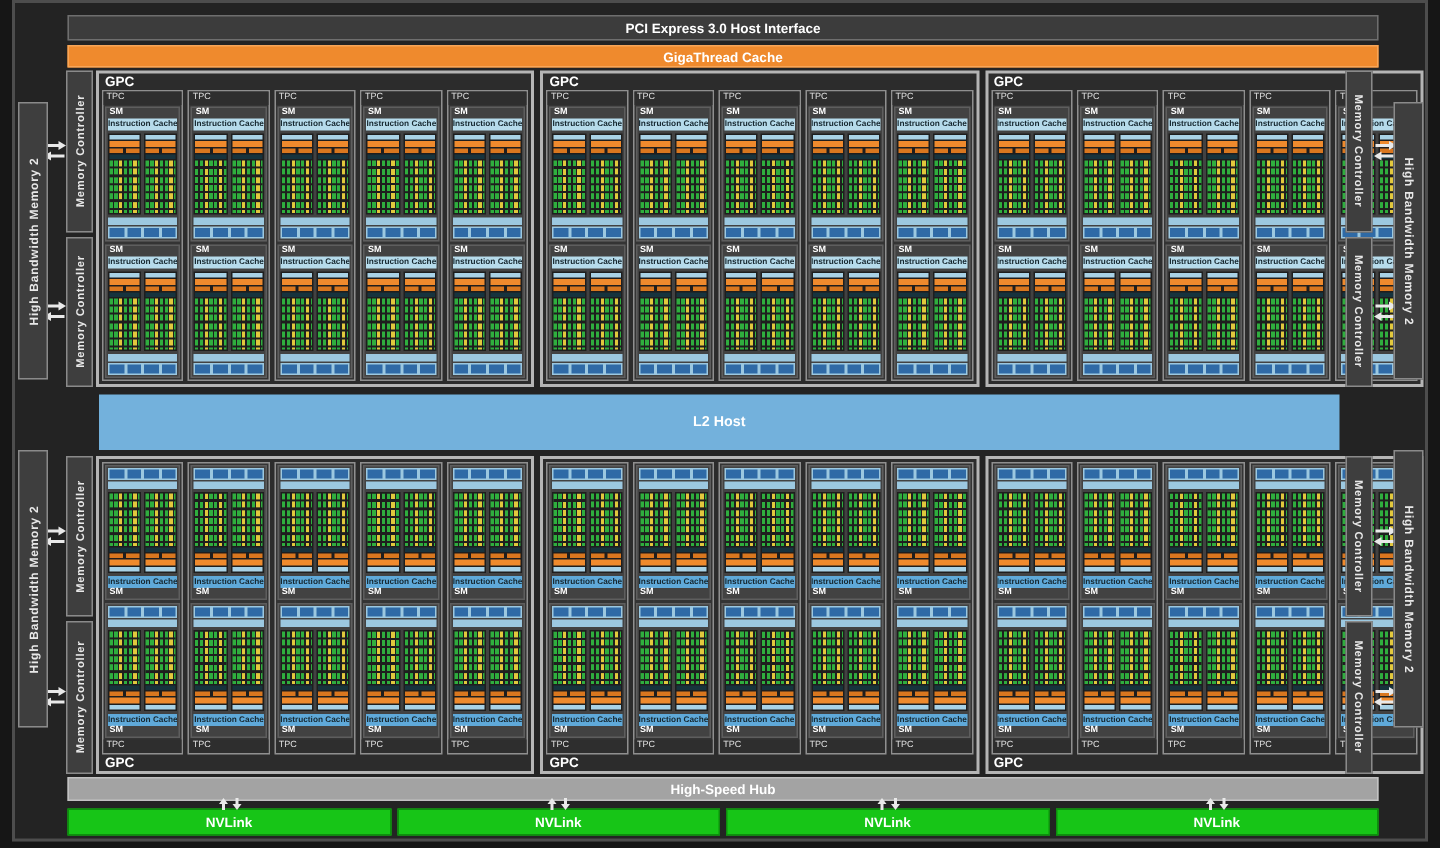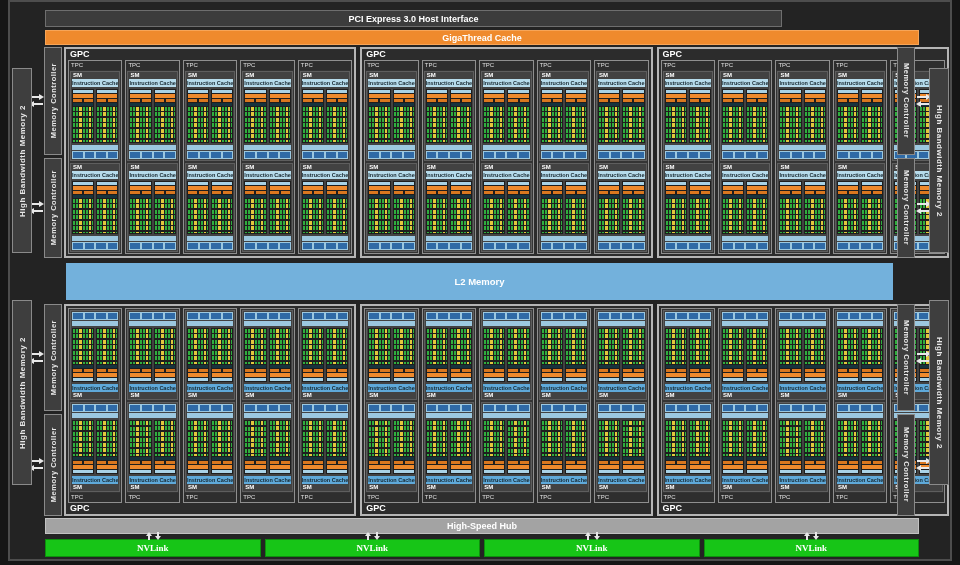--- a/index.html
+++ b/index.html
@@ -2,28 +2,28 @@
 <html style="--background: #161616; --panel_bg: #232323; --panel_border: #4d4d4d; --dark_bar_bg: #3c3c3c; --dark_bar_border: #6e6e6e; --orange: #ef8a2d; --orange_dark: #d9771f; --l2_blue: #73b1dc; --hub_gray: #a3a3a3; --nvlink_green: #17c517; --ic_top_blue: #b6dbeb; --ic_bottom_blue: #5fa9d9; --buffer_blue: #a9d2e6; --core_green: #2fae3e; --dp_yellow: #e2c83d; --register_dark: #17333d; --tex_track_blue: #9cc8e0; --tex_segment_blue: #2f6aa6; --gpc_border: #b5b5b5; --tpc_border: #8f8f8f; --arrow_white: #e9e9e9; --text_dark: #15262e;"><head>
 <meta charset="utf-8">
 <style>
   html,body{margin:0;padding:0;background:#161616;}
   .stage{position:relative;width:960px;height:565px;background:#161616;
          font-family:"Liberation Sans",sans-serif;overflow:hidden;}
   .panel{position:absolute;left:8px;top:0;width:944px;height:561px;box-sizing:border-box;
          border:2px solid var(--panel_border);background:var(--panel_bg);}
   .bar{position:absolute;box-sizing:border-box;display:flex;align-items:center;justify-content:center;
        font-weight:bold;color:#fff;white-space:nowrap;}
-  .pci{left:45px;top:10px;width:737px;height:17px;background:var(--dark_bar_bg);
+  .pci{left:45px;top:10px;width:874px;height:17px;background:var(--dark_bar_bg);
        border:1px solid var(--dark_bar_border);font-size:9px;}
   .giga{left:45px;top:30px;width:874px;height:15px;background:var(--orange);font-size:9px;
         border:1px solid #f7a558;}
   .l2{left:66px;top:263px;width:827px;height:37px;background:var(--l2_blue);font-size:9.5px;}
   .hub{left:45px;top:518px;width:874px;height:16px;background:var(--hub_gray);font-size:9px;
        border:1px solid #c2c2c2;}
-  .nv-row{position:absolute;left:45px;top:539px;width:874px;height:18px;display:flex;gap:4px;font-family:Liberation Serif, serif;}
+  .nv-row{position:absolute;left:45px;top:539px;width:874px;height:18px;display:flex;gap:4px;}
   .nv{flex:1;display:flex;align-items:center;justify-content:center;background:var(--nvlink_green);
       border:1px solid #0d8f0d;color:#fff;font-weight:bold;font-size:9px;}
   
   .gpc-row{position:absolute;left:64px;width:831px;display:flex;gap:4px;justify-content:space-between;}
   .gpc-row.top{top:47px;height:211px;}
   .gpc-row.bottom{top:304px;height:212px;}
   .gpc{flex:1;display:flex;flex-direction:column;box-sizing:border-box;background:#2c2c2c;
        border:2px solid var(--gpc_border);}
   .gpc-label{height:11px;line-height:11px;padding-left:4px;font-size:9px;font-weight:bold;color:#fff;}
   .tpc-row{flex:1;display:flex;gap:3px;padding:0 2px 2px 2px;min-height:0;}
@@ -1143,21 +1143,21 @@
                 <span></span>
                 <span></span>
               </div>
             </div>
           </div>
         </div>
       </div>
     </div>
 
   <div class="bar l2">
-    <span>L2 Memory</span>
+    <span>L2 Host</span>
   </div>
 
   <div id="gpcBottom" class="gpc-row bottom">
       <div class="gpc flip">
         <div class="gpc-label">GPC</div>
         <div class="tpc-row">
           <div class="tpc">
             <div class="tpc-label">TPC</div>
             <div class="sm">
               <span class="sm-label">SM</span>

